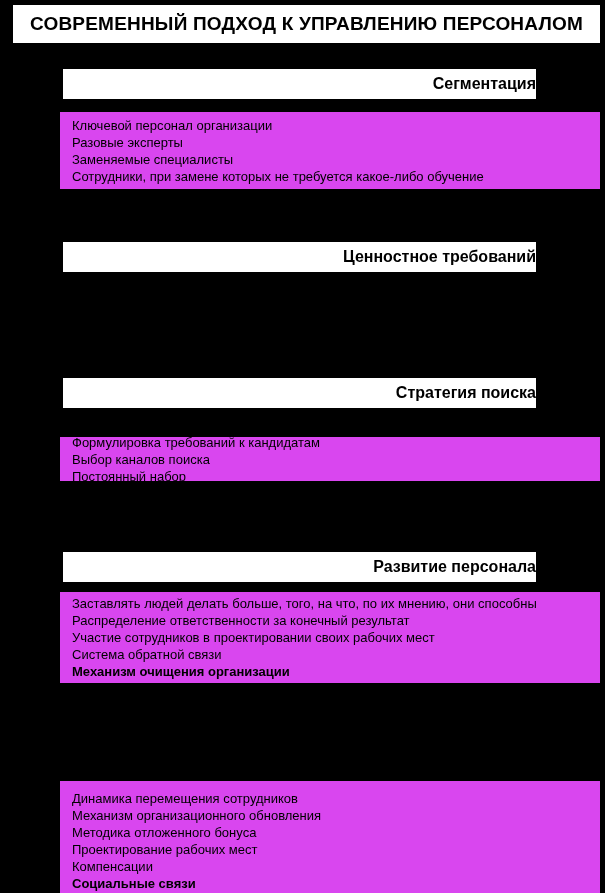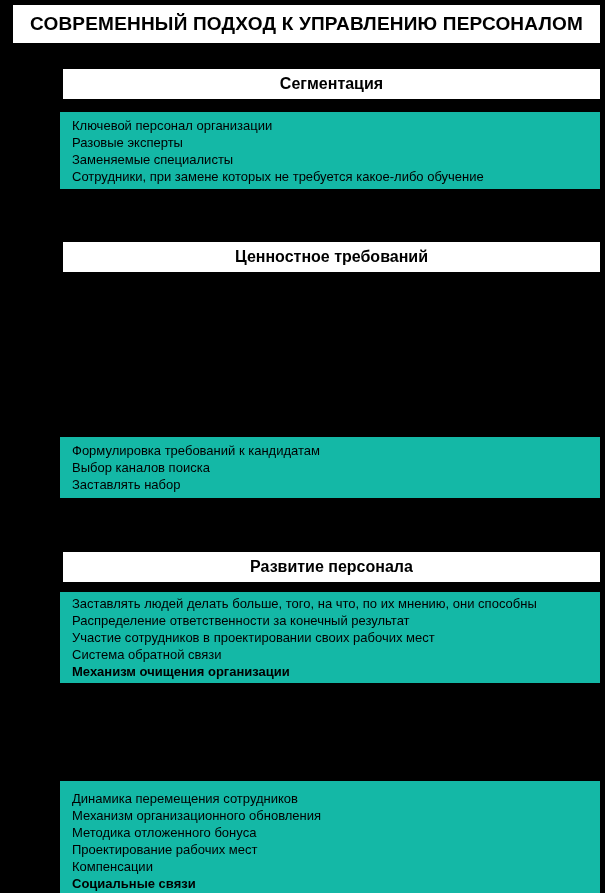--- a/index.html
+++ b/index.html
@@ -32,54 +32,54 @@
     align-items: center;
     justify-content: center;
     font-weight: bold;
     font-size: 19px;
     letter-spacing: 0.2px;
     text-align: center;
   }
   .hdr {
     position: absolute;
     left: 63px;
-    width: 537px;
+    width: 473px;
     height: 30px;
     background: #ffffff;
     display: flex;
     align-items: center;
-    justify-content: center;
+    justify-content: flex-end;
     font-weight: bold;
     font-size: 16px;
     text-align: center;
   }
   .box {
     position: absolute;
     left: 60px;
     width: 540px;
-    background: #14b8a6;
+    background: #d946ef;
     box-sizing: border-box;
     padding-left: 12px;
     padding-right: 8px;
     display: flex;
     flex-direction: column;
     justify-content: center;
     font-size: 13px;
     line-height: 17px;
     overflow: hidden;
   }
   .box .item { white-space: nowrap; }
   .box .item.bold { font-weight: bold; }
 
   #hdr-0 { top: 69px; }
   #box-0 { top: 112px; height: 77px; }
   #hdr-1 { top: 242px; }
   #box-1 { top: 284px; height: 62px; }
   #hdr-2 { top: 378px; }
-  #box-2 { top: 437px; height: 61px; }
+  #box-2 { top: 437px; height: 44px; }
   #hdr-3 { top: 552px; }
   #box-3 { top: 592px; height: 91px; }
   #hdr-4 { top: 746px; margin-top: 39px; }
   #box-4 { top: 781px; height: 119px; }
 </style>
 </head>
 <body>
 
 <div class="canvas">
 
@@ -94,24 +94,27 @@
     <div class="item">Ключевой персонал организации</div>
     <div class="item">Разовые эксперты</div>
     <div class="item">Заменяемые специалисты</div>
     <div class="item">Сотрудники, при замене которых не требуется какое-либо обучение</div>
   </div>
 
   <div class="hdr" id="hdr-1">
     <span>Ценностное требований</span>
   </div>
 
+  <div class="hdr" id="hdr-2">
+    <span>Стратегия поиска</span>
+  </div>
   <div class="box" id="box-2">
     <div class="item">Формулировка требований к кандидатам</div>
     <div class="item">Выбор каналов поиска</div>
-    <div class="item">Заставлять набор</div>
+    <div class="item">Постоянный набор</div>
   </div>
 
   <div class="hdr" id="hdr-3">
     <span>Развитие персонала</span>
   </div>
   <div class="box" id="box-3">
     <div class="item">Заставлять людей делать больше, того, на что, по их мнению, они способны</div>
     <div class="item">Распределение ответственности за конечный результат</div>
     <div class="item">Участие сотрудников в проектировании своих рабочих мест</div>
     <div class="item">Система обратной связи</div>

